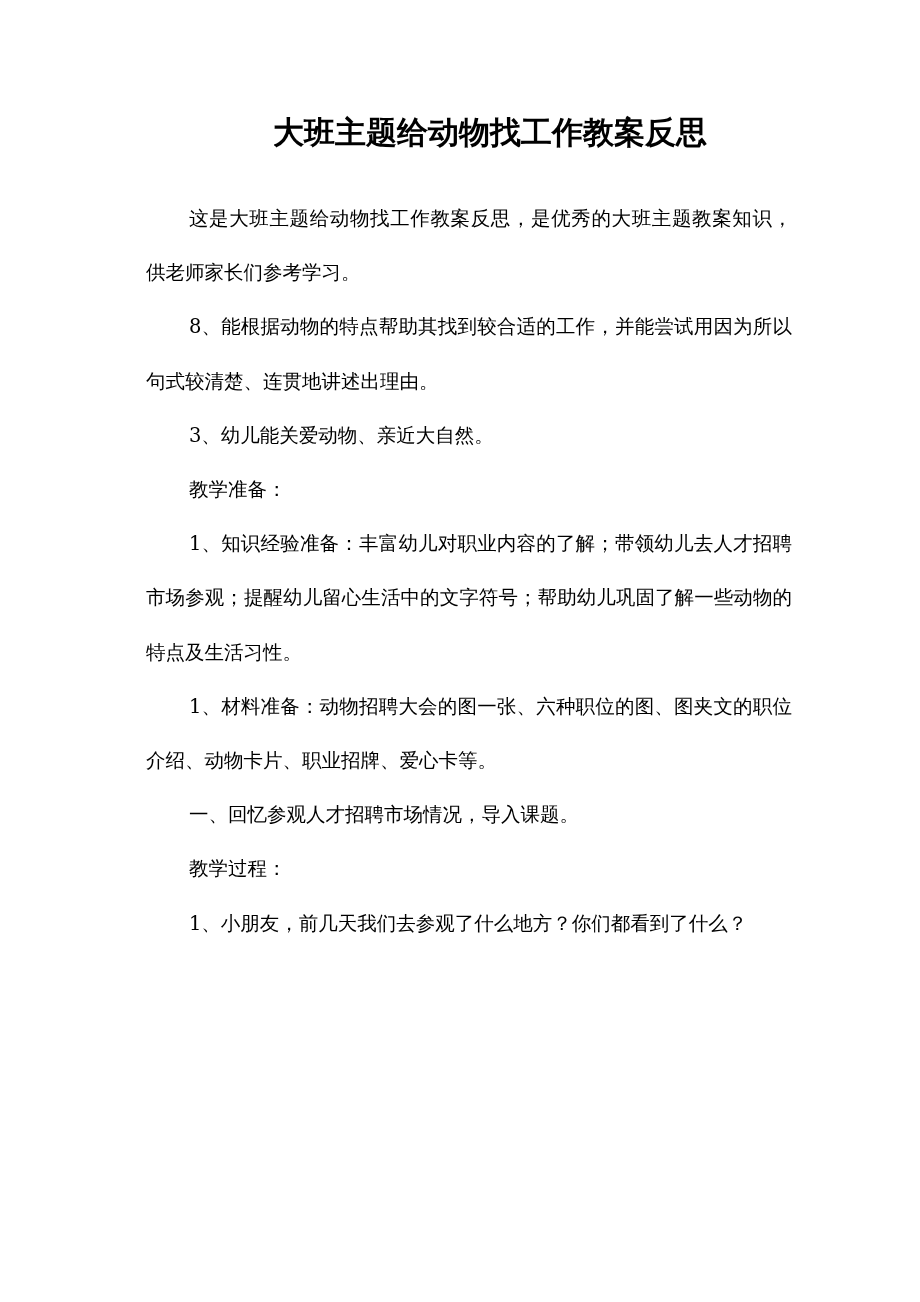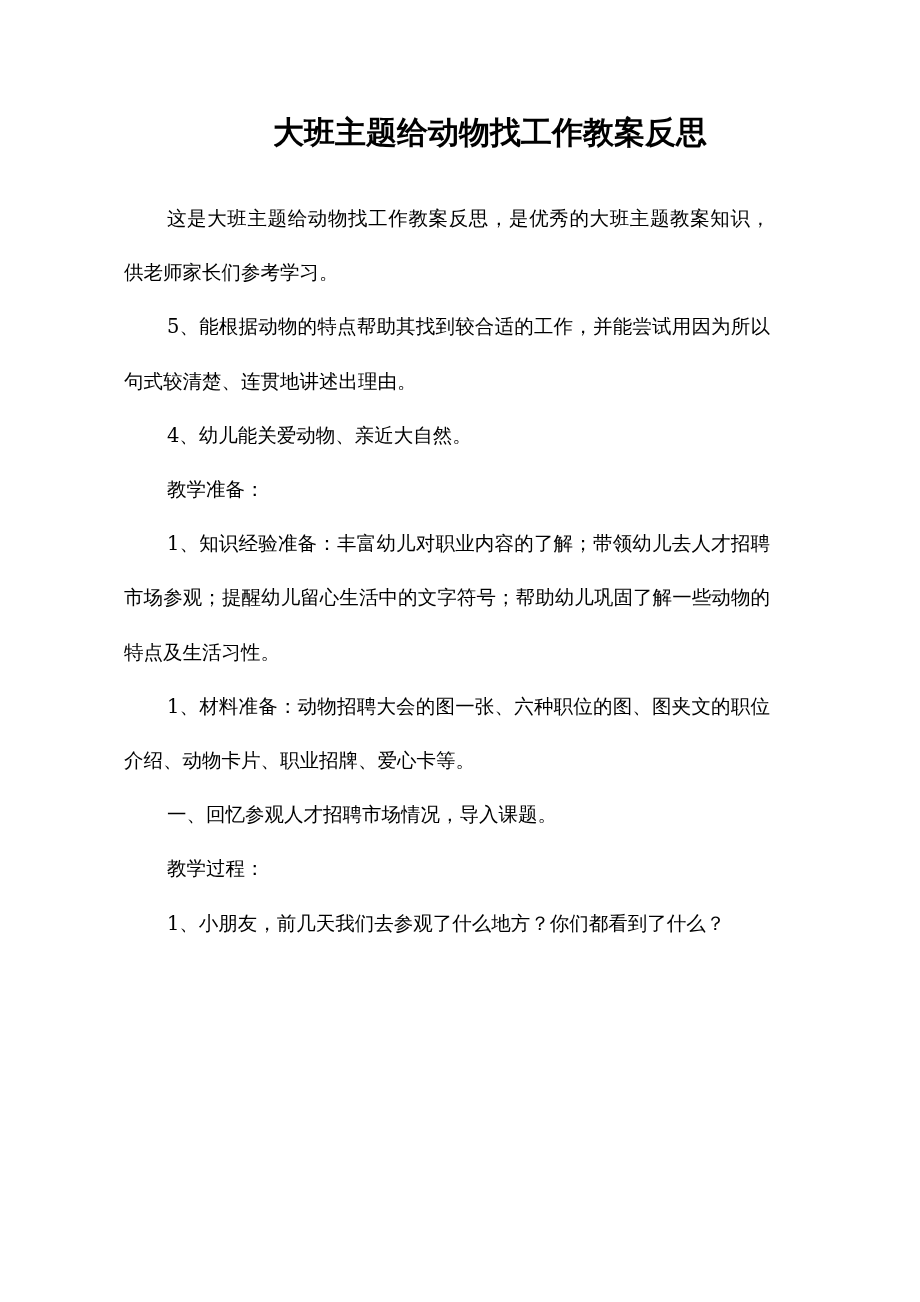--- a/index.html
+++ b/index.html
@@ -31,43 +31,43 @@
       text-align: center;
       font-size: 31px;
       font-weight: bold;
       line-height: 40px;
       letter-spacing: 0px;
       font-family: "DejaVu Sans", "Liberation Sans", sans-serif;
       margin: 0;
     }
     .body-text {
       position: absolute;
-      left: 124px;
+      left: 146px;
       width: 646px;
       top: 192px;
       font-size: 19.5px;
       line-height: 54.2px;
       margin: 0;
     }
     .para {
       margin: 0;
       text-indent: 2.2em;
       text-align: justify;
     }
   </style>
 </head>
 <body>
 
 <div class="page">
   <h1 class="title">大班主题给动物找工作教案反思</h1>
 
   <div class="body-text">
     <p class="para">这是大班主题给动物找工作教案反思，是优秀的大班主题教案知识，供老师家长们参考学习。</p>
-    <p class="para">5、能根据动物的特点帮助其找到较合适的工作，并能尝试用因为所以句式较清楚、连贯地讲述出理由。</p>
-    <p class="para">4、幼儿能关爱动物、亲近大自然。</p>
+    <p class="para">8、能根据动物的特点帮助其找到较合适的工作，并能尝试用因为所以句式较清楚、连贯地讲述出理由。</p>
+    <p class="para">3、幼儿能关爱动物、亲近大自然。</p>
     <p class="para">教学准备：</p>
     <p class="para">1、知识经验准备：丰富幼儿对职业内容的了解；带领幼儿去人才招聘市场参观；提醒幼儿留心生活中的文字符号；帮助幼儿巩固了解一些动物的特点及生活习性。</p>
     <p class="para">1、材料准备：动物招聘大会的图一张、六种职位的图、图夹文的职位介绍、动物卡片、职业招牌、爱心卡等。</p>
     <p class="para">一、回忆参观人才招聘市场情况，导入课题。</p>
     <p class="para">教学过程：</p>
     <p class="para">1、小朋友，前几天我们去参观了什么地方？你们都看到了什么？</p>
   </div>
 </div>
 
 </body></html>

